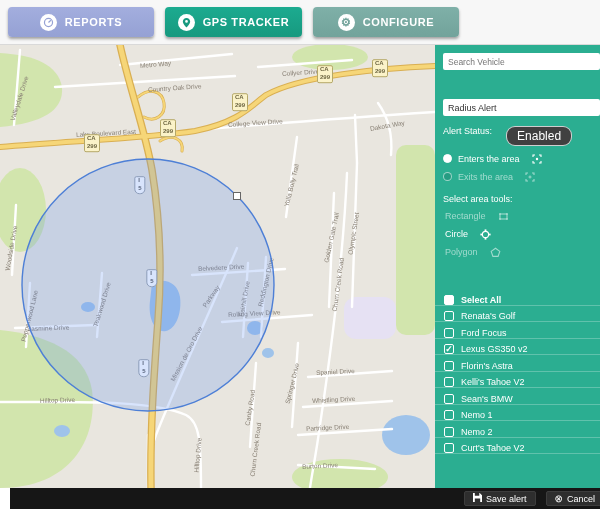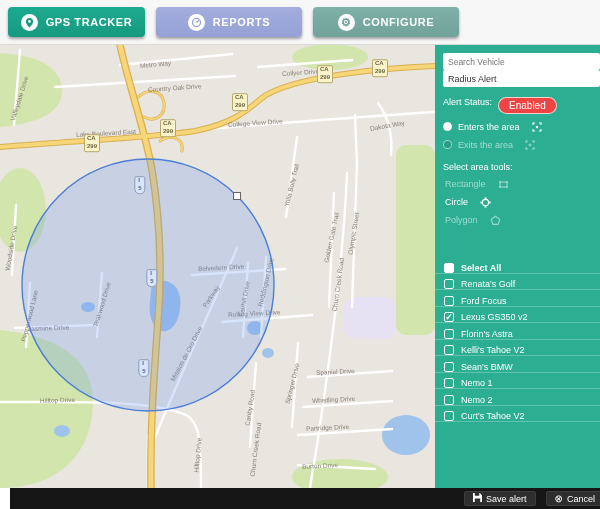--- a/index.html
+++ b/index.html
@@ -27,25 +27,25 @@
   .shield-i5 { background:#fff; border:1px solid #9aa0a6; border-radius:2px 2px 5px 5px; padding:0 3px; color:#555; }
   .circle-handle { position:absolute; left:233px; top:147px; width:8px; height:8px; background:#fff;
                    border:1px solid #666; }
 
   
   .panel { position:absolute; left:435px; top:45px; width:173px; height:443px; background:#2bae91;
            color:#fff; padding:8px 8px 0; display:flex; flex-direction:column; }
   .txt-input { width:100%; height:17px; border:none; border-radius:2px; background:#fff; color:#333;
                font-size:9px; padding:0 5px; font-family:"Liberation Sans",sans-serif; }
   .search-input { font-size:8.5px; }
-  .name-input { }
+  .name-input { margin-top:29px; }
   .row { display:flex; align-items:flex-start; font-size:9px; }
   .status-row { margin-top:10px; gap:6px; }
-  .pill { background:#ef4444; border:1px solid rgba(255,255,255,.75); border-radius:9px;
-          padding:2px 10px; font-size:10px; cursor:pointer; }
+  .pill { background:#404040; border:1px solid rgba(255,255,255,.75); border-radius:9px;
+          padding:2px 10px; font-size:12px; cursor:pointer;margin-left:8px; }
   .section-label { margin-top:12px; font-size:9px; }
   .opt-row { margin-top:8px; gap:6px; cursor:pointer; }
   .radio { width:9px; height:9px; border-radius:50%; flex:0 0 auto; }
   .radio-on { background:#fff; border:1px solid #fff; }
   .radio-off { background:rgba(0,0,0,.10); border:1px solid rgba(255,255,255,.55); }
   .dim { color:rgba(255,255,255,.55); }
   .opt-icon { margin-left:6px; display:flex; }
   .tool-row { margin-top:7px; gap:6px; cursor:pointer; padding-left:2px; }
   .tabs { display:flex; height:20px; margin:11px -8px 0; flex:0 0 auto; }
   .tab { flex:1; display:flex; align-items:center; justify-content:center; font-size:9.5px; cursor:pointer; }
@@ -67,36 +67,36 @@
   .f-btn { height:15px; background:#2e2e2e; border:1px solid #3d3d3d; border-radius:2px; color:#fff;
            font-size:9px; display:flex; align-items:center; gap:4px; padding:0 8px; cursor:pointer; }
   .f-btn .x { font-size:10px; line-height:10px; }
 </style>
 </head>
 <body>
 
 <div class="app">
 
   <div class="topbar">
-    <div class="nav-btn nav-gps">
-      <span class="icon-badge">
-        <svg width="11" height="11" viewBox="0 0 12 12">
-            <path d="M6,1 C3.8,1 2,2.8 2,5 C2,7.8 6,11.5 6,11.5 C6,11.5 10,7.8 10,5 C10,2.8 8.2,1 6,1 Z M6,6.4 A1.5,1.5 0 1,1 6,3.4 A1.5,1.5 0 0,1 6,6.4 Z" fill="#17997f" fill-rule="evenodd"></path>
-          </svg>
-      </span>
-      <span>GPS TRACKER</span>
-    </div>
     <div class="nav-btn nav-reports">
       <span class="icon-badge">
         <svg width="11" height="11" viewBox="0 0 12 12">
             <circle cx="6" cy="6" r="4.4" fill="none" stroke="#95a1d4" stroke-width="1.3"></circle>
             <path d="M6,6 L8.6,3.6" stroke="#95a1d4" stroke-width="1.3"></path>
           </svg>
       </span>
       <span>REPORTS</span>
+    </div>
+    <div class="nav-btn nav-gps">
+      <span class="icon-badge">
+        <svg width="11" height="11" viewBox="0 0 12 12">
+            <path d="M6,1 C3.8,1 2,2.8 2,5 C2,7.8 6,11.5 6,11.5 C6,11.5 10,7.8 10,5 C10,2.8 8.2,1 6,1 Z M6,6.4 A1.5,1.5 0 1,1 6,3.4 A1.5,1.5 0 0,1 6,6.4 Z" fill="#17997f" fill-rule="evenodd"></path>
+          </svg>
+      </span>
+      <span>GPS TRACKER</span>
     </div>
     <div class="nav-btn nav-configure">
       <span class="icon-badge">
         <span style="color:#72a39b;font-size:11px;line-height:11px;">⚙</span>
       </span>
       <span>CONFIGURE</span>
     </div>
   </div>
 
   <div class="map">

